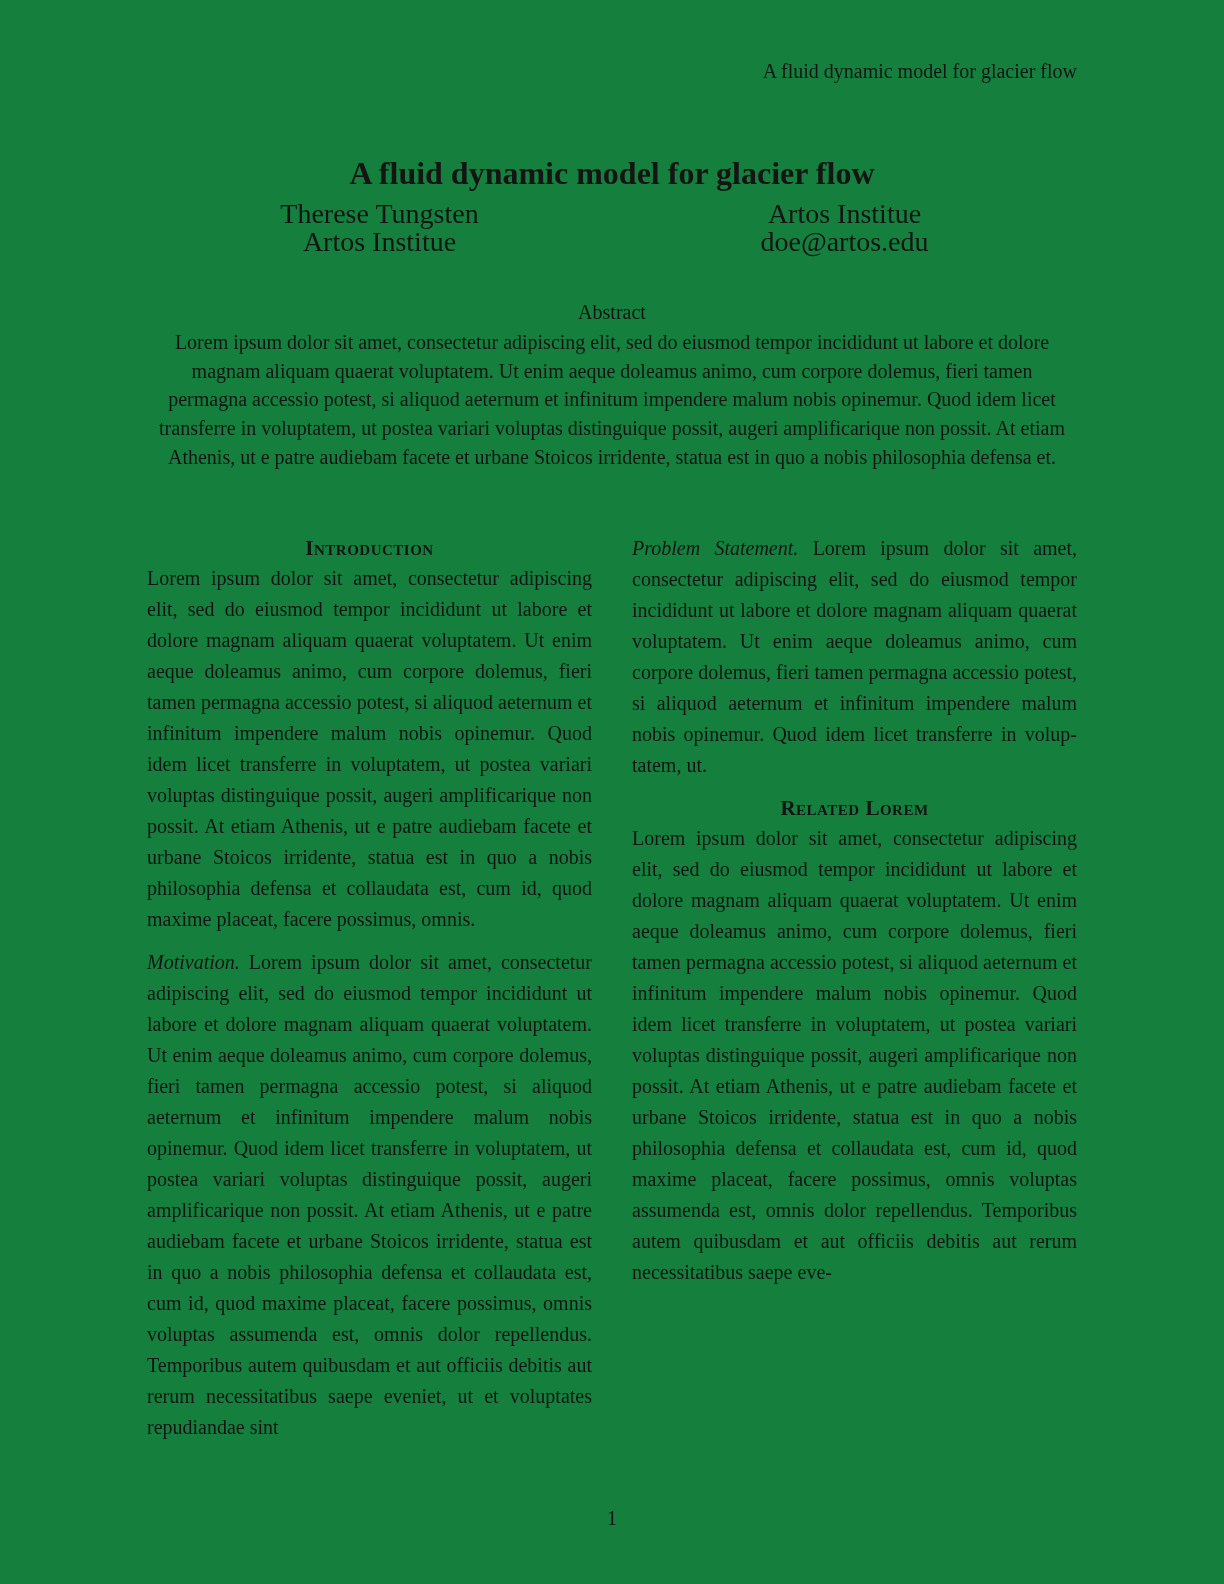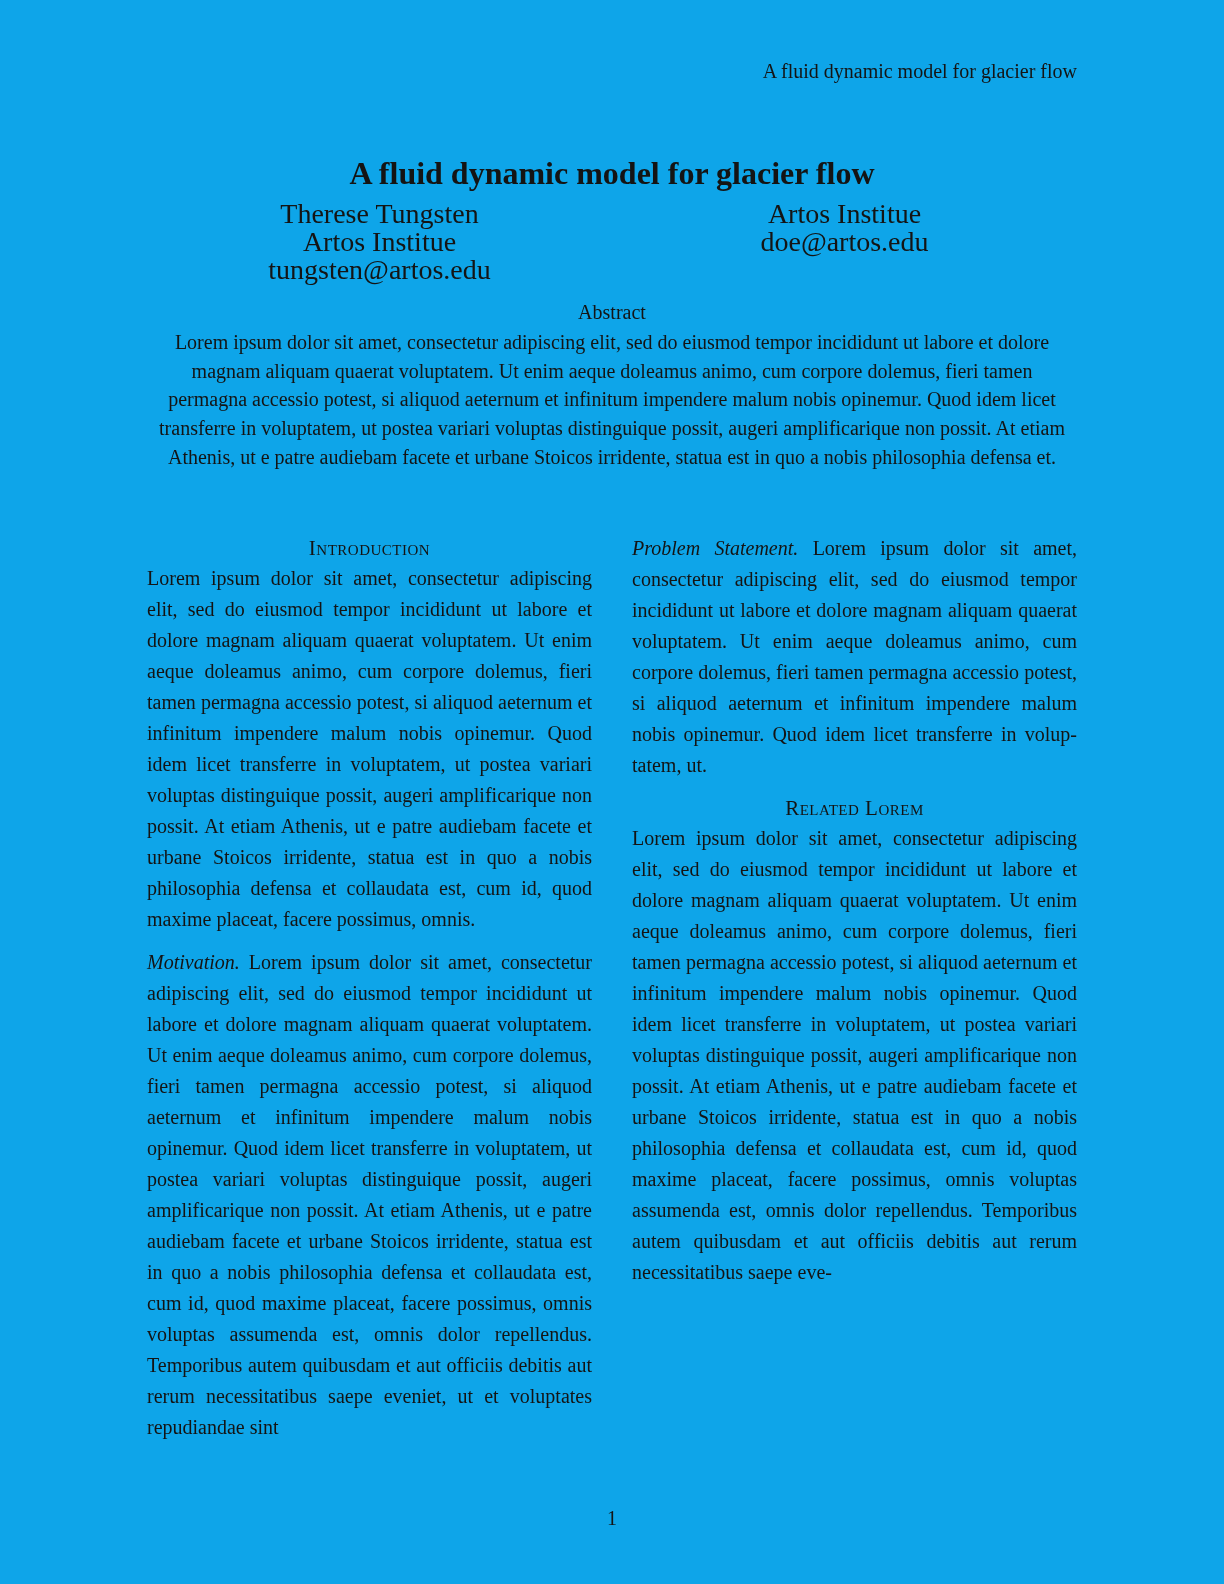--- a/index.html
+++ b/index.html
@@ -10,21 +10,21 @@
   body {
     width: 1224px;
     height: 1584px;
     font-family: "Liberation Serif", serif;
     color: #141414;
   }
   .sheet {
     position: relative;
     width: 1224px;
     height: 1584px;
-    background: #0ea5e9;
+    background: #15803d;
     overflow: hidden;
   }
   .running-header {
     position: absolute;
     top: 58px;
     left: 147px;
     right: 147px;
     text-align: right;
     font-size: 20px;
     line-height: 26px;
@@ -86,21 +86,21 @@
     text-align: justify;
     hyphens: manual;
   }
   .sec-heading {
     text-align: center;
     font-variant: small-caps;
     letter-spacing: 0.5px;
     font-size: 21px;
     line-height: 30px;
     margin: 0;
-    font-weight: 400;
+    font-weight: 700;
   }
   .sec-heading.spaced-above {
     margin-top: 11px;
   }
   .col p {
     margin: 0 0 12px 0;
   }
   .col p:last-child {
     margin-bottom: 0;
   }
@@ -123,21 +123,20 @@
 <div class="sheet">
 
   <div class="running-header">A fluid dynamic model for glacier flow</div>
 
   <h1 class="paper-title">A fluid dynamic model for glacier flow</h1>
 
   <div class="authors">
     <div class="author-block">
       <div>Therese Tungsten</div>
       <div>Artos Institue</div>
-      <div>tungsten@artos.edu</div>
     </div>
     <div class="author-block">
       <div>Artos Institue</div>
       <div>doe@artos.edu</div>
     </div>
   </div>
 
   <div class="abstract-heading">Abstract</div>
 
   <div class="abstract-text">Lorem ipsum dolor sit amet, consectetur adipiscing elit, sed do eiusmod tempor incididunt ut labore et dolore magnam aliquam quaerat voluptatem. Ut enim aeque doleamus animo, cum corpore dolemus, fieri tamen permagna accessio potest, si aliquod aeternum et infinitum impendere malum nobis opinemur. Quod idem licet transferre in voluptatem, ut postea variari voluptas distinguique possit, augeri amplificarique non possit. At etiam Athenis, ut e patre audiebam facete et urbane Stoicos irridente, statua est in quo a nobis philosophia defensa et.</div>

